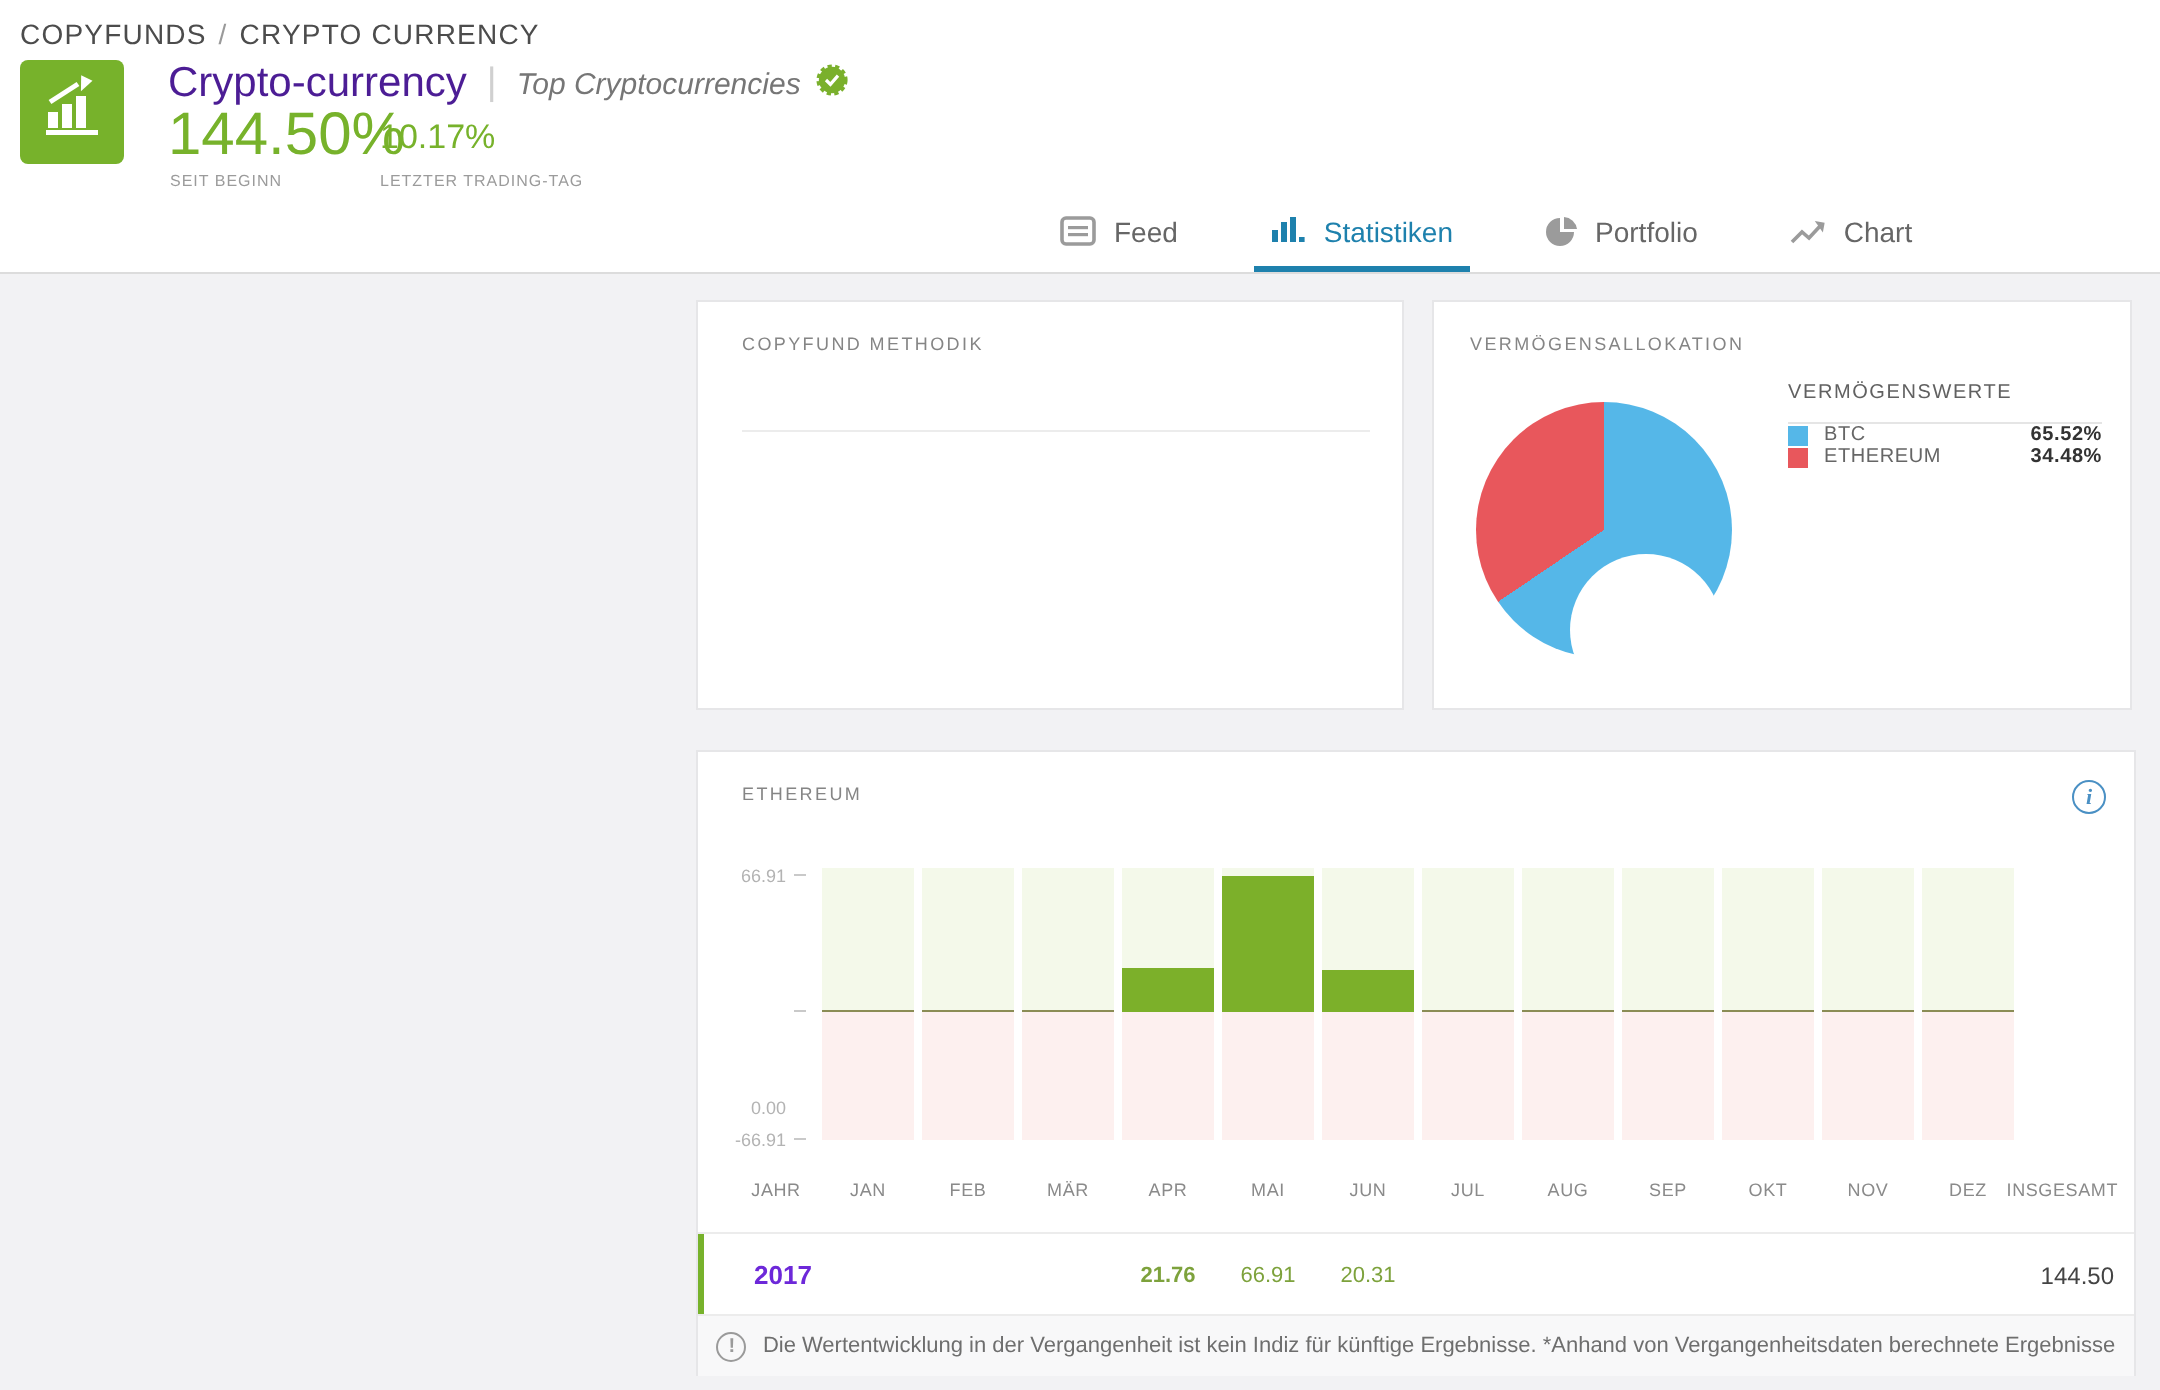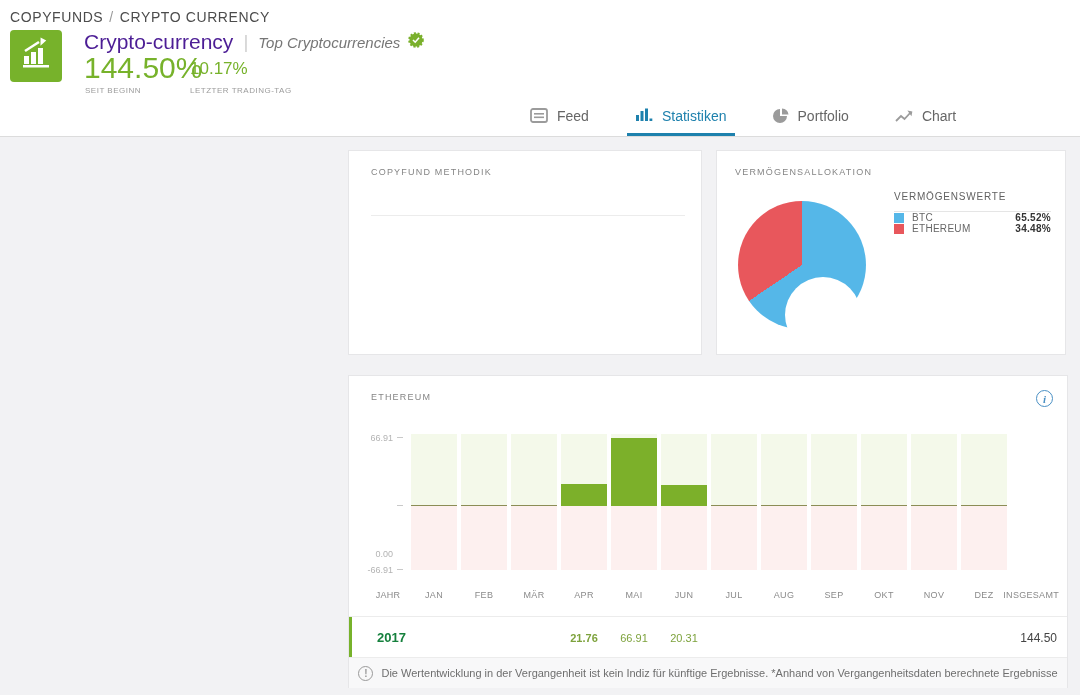--- a/index.html
+++ b/index.html
@@ -67,21 +67,21 @@
   .colm .neg { height:64px; background:#fdf0ef; }
   .colm .bar { position:absolute; bottom:64px; left:0; width:100%; background:#7cb02a; }
   .month-labels { position:absolute; top:214px; left:0; width:720px; height:12px; }
   .month-labels span { position:absolute; font-size:9px; color:#8a8a8a; letter-spacing:.3px;
     width:46px; text-align:center; }
   .lbl-insgesamt { position:absolute; right:10px; top:0; font-size:9px; color:#8a8a8a;
     letter-spacing:.3px; }
   .year-row { position:absolute; top:240px; left:0; width:718px; height:42px;
     border-top:1px solid #ececec; border-bottom:1px solid #ececec; background:#fff; }
   .year-accent { position:absolute; left:0; top:0; width:3px; height:100%; background:#77b22b; }
-  .year-label { position:absolute; left:28px; top:13px; font-size:13px; font-weight:bold; color:#15803d; }
+  .year-label { position:absolute; left:28px; top:13px; font-size:13px; font-weight:bold; color:#6d28d9; }
   .val-cell { position:absolute; top:15px; width:46px; text-align:center; font-size:11px; color:#7da23c; }
   .total-cell { position:absolute; right:10px; top:14px; font-size:12px; color:#444; }
   .perf-footer { position:absolute; top:282px; left:0; width:718px; height:30px; background:#f8f8f9;
     display:flex; align-items:center; justify-content:center; gap:8px; font-size:11px; color:#6e6e6e; }
   .bang-icon { width:15px; height:15px; border:1px solid #9a9a9a; border-radius:50%;
     color:#9a9a9a; font-size:10px; font-weight:bold; display:flex; align-items:center;
     justify-content:center; flex:0 0 auto; }
 </style>
 </head>
 <body>

